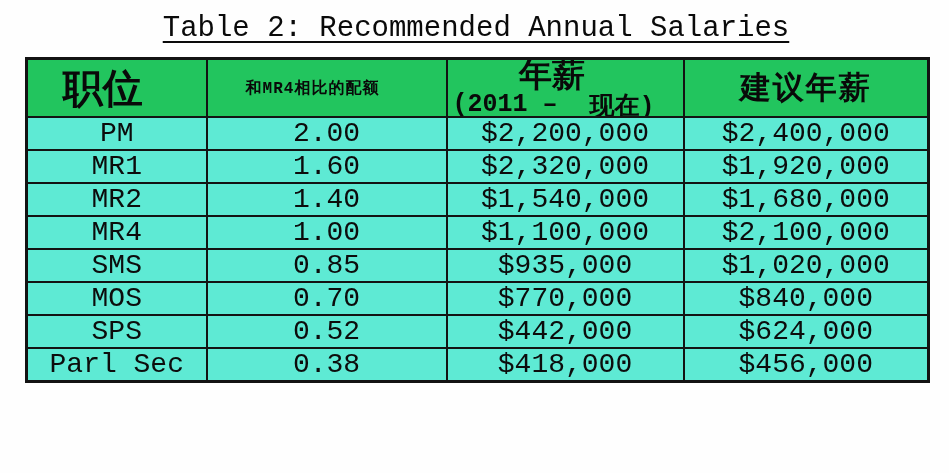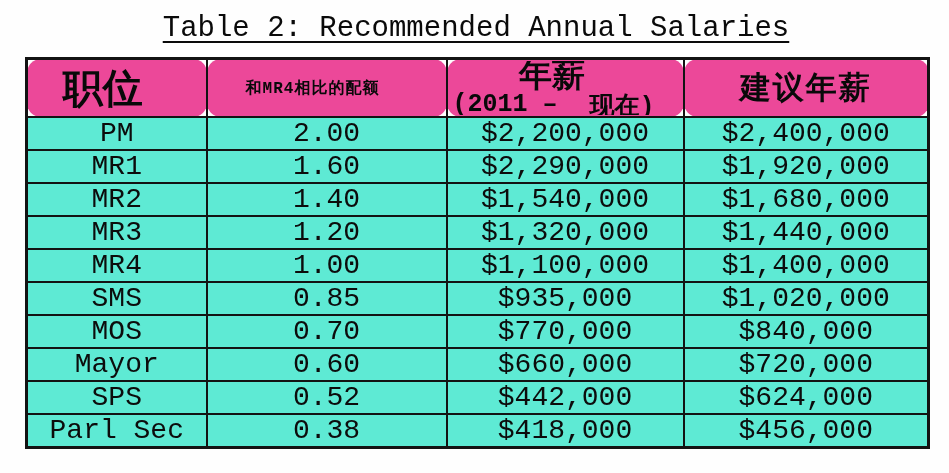--- a/index.html
+++ b/index.html
@@ -41,25 +41,24 @@
   col.c4 { width: 245px; }
   th, td {
     border: 2px solid #131313;
     text-align: center;
     vertical-align: middle;
     padding: 0;
     overflow: hidden;
     white-space: nowrap;
   }
   thead th {
-    background: #ec4899;
+    background: #22c55e;
     height: 56px;
     font-weight: 700;
     color: #090909;
-    border-radius: 14px;
   }
   .h-pos   { font-size: 40px; }
   .h-pos .nudge, .h-ratio .nudge { display: inline-block; transform: translateX(-14px); }
   .h-ratio { font-size: 16px; letter-spacing: 1px; }
   .h-rec   { font-size: 31px; letter-spacing: 2px; }
   .h-salary { vertical-align: top; }
   .sal-line1 {
     font-size: 33px;
     line-height: 30px;
     margin-top: 3px;
@@ -115,58 +114,46 @@
     <tbody>
       <tr>
         <td>PM</td>
         <td>2.00</td>
         <td>$2,200,000</td>
         <td>$2,400,000</td>
       </tr>
       <tr>
         <td>MR1</td>
         <td>1.60</td>
-        <td>$2,290,000</td>
+        <td>$2,320,000</td>
         <td>$1,920,000</td>
       </tr>
       <tr>
         <td>MR2</td>
         <td>1.40</td>
         <td>$1,540,000</td>
         <td>$1,680,000</td>
       </tr>
       <tr>
-        <td>MR3</td>
-        <td>1.20</td>
-        <td>$1,320,000</td>
-        <td>$1,440,000</td>
-      </tr>
-      <tr>
         <td>MR4</td>
         <td>1.00</td>
         <td>$1,100,000</td>
-        <td>$1,400,000</td>
+        <td>$2,100,000</td>
       </tr>
       <tr>
         <td>SMS</td>
         <td>0.85</td>
         <td>$935,000</td>
         <td>$1,020,000</td>
       </tr>
       <tr>
         <td>MOS</td>
         <td>0.70</td>
         <td>$770,000</td>
         <td>$840,000</td>
-      </tr>
-      <tr>
-        <td>Mayor</td>
-        <td>0.60</td>
-        <td>$660,000</td>
-        <td>$720,000</td>
       </tr>
       <tr>
         <td>SPS</td>
         <td>0.52</td>
         <td>$442,000</td>
         <td>$624,000</td>
       </tr>
       <tr>
         <td>Parl Sec</td>
         <td>0.38</td>

